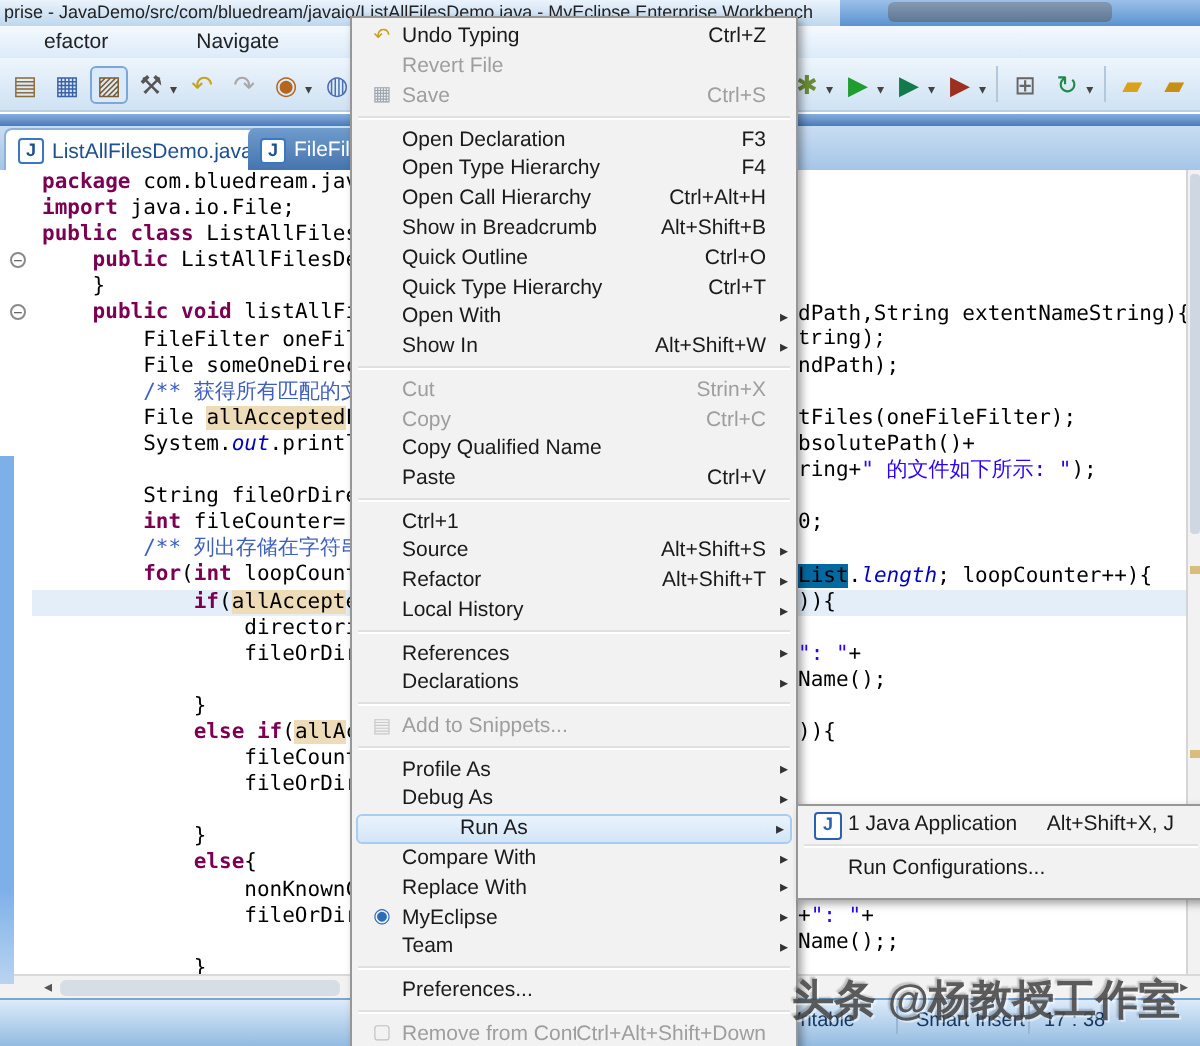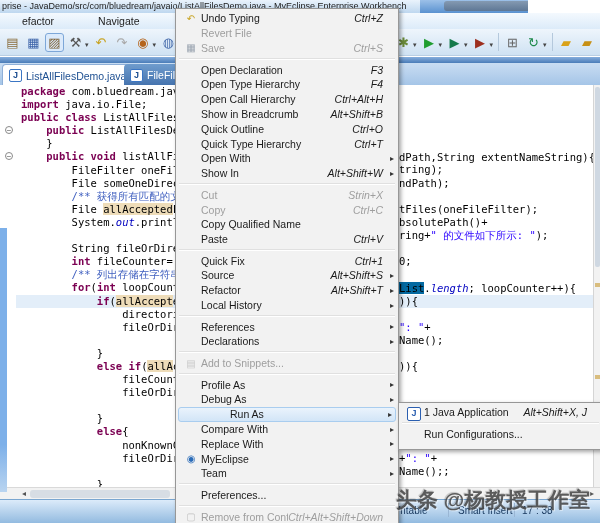--- a/index.html
+++ b/index.html
@@ -1,19 +1,19 @@
 <!DOCTYPE html>
 <html><head>
 <meta charset="utf-8">
 <style>
   html,body{margin:0;padding:0;}
   body{width:600px;height:523px;position:relative;overflow:hidden;
        font-family:"Liberation Sans",sans-serif;background:#fff;}
   
-  .titlebar{position:absolute;left:0;top:0;width:528px;height:13px;
+  .titlebar{position:absolute;left:0;top:0;width:600px;height:13px;
     background:linear-gradient(#eaf3fc,#bed7ef);font-size:9px;color:#222;
     line-height:13px;padding-left:2px;box-sizing:border-box;white-space:nowrap;overflow:hidden;}
   .bg-window{position:absolute;left:444px;top:1px;width:112px;height:10px;
     background:linear-gradient(#7e8ea0,#5c6c80);border-radius:3px;opacity:.75;}
   .titlebar-right{position:absolute;left:420px;top:0;width:180px;height:13px;
     background:linear-gradient(#9cc0e8,#5a92d0);}
   .menubar{position:absolute;left:0;top:13px;width:600px;height:16px;
     background:linear-gradient(#f4f9fe,#dcebf9);font-size:10.5px;color:#222;}
   .menubar span{display:inline-block;padding:1px 22px;line-height:14px;}
   .toolbar{position:absolute;left:0;top:29px;width:600px;height:27px;
@@ -70,21 +70,21 @@
   
   .cmenu{position:absolute;background:#f2f2f2;border:1px solid #979797;
     box-shadow:2px 2px 4px rgba(0,0,0,.35);z-index:20;box-sizing:border-box;padding:2px 1px;}
   #ctx-menu{left:175px;top:8px;width:224px;height:540px;}
   #ctx-submenu{left:398px;top:402px;width:205px;height:48px;z-index:21;}
   .mi{position:relative;height:14.8px;display:flex;align-items:center;font-size:10.5px;color:#1a1a1a;
     padding:0 4px 0 4px;}
   .mi.disabled{color:#9e9e9e;}
   .mi .mico{width:20px;height:13px;font-size:10px;line-height:13px;text-align:center;flex:0 0 20px;}
   .mi .mlabel{flex:1;white-space:nowrap;overflow:hidden;}
-  .mi .msc{white-space:nowrap;margin-right:10px;font-style:italic;}
+  .mi .msc{white-space:nowrap;margin-right:10px;}
   .mi .marrow{position:absolute;right:3px;font-size:8px;color:#333;}
   .mi.hl{background:linear-gradient(#eaf3fc,#d2e5f7);border:1px solid #a9cdef;border-radius:3px;
     box-sizing:border-box;margin:0 1px;padding:0 3px 0 3px;gap:28px;}
   .msep{height:1px;background:#e0e0e0;border-bottom:1px solid #fff;margin:2.4px 2px;}
   .japp{display:inline-block;width:12px;height:12px;border:1px solid #2b5fb0;background:#fff;
     color:#2b5fb0;font-weight:bold;font-size:9px;line-height:11px;text-align:center;border-radius:2px;}
   
   .watermark{position:absolute;left:396px;top:486px;z-index:40;font-size:21px;font-weight:bold;
     color:#474747;opacity:.88;white-space:nowrap;letter-spacing:0px;
     text-shadow:1px 1px 0 rgba(255,255,255,.55), -1px -1px 1px rgba(0,0,0,.25);}
@@ -294,21 +294,20 @@
       <span class="mlabel">Copy Qualified Name</span>
     </div>
     <div class="mi">
       <span class="mico"></span>
       <span class="mlabel">Paste</span>
       <span class="msc">Ctrl+V</span>
     </div>
     <div class="msep"></div>
     <div class="mi">
       <span class="mico"></span>
-      <span class="mlabel">Quick Fix</span>
       <span class="msc">Ctrl+1</span>
     </div>
     <div class="mi">
       <span class="mico"></span>
       <span class="mlabel">Source</span>
       <span class="msc">Alt+Shift+S</span>
       <span class="marrow">▸</span>
     </div>
     <div class="mi">
       <span class="mico"></span>

